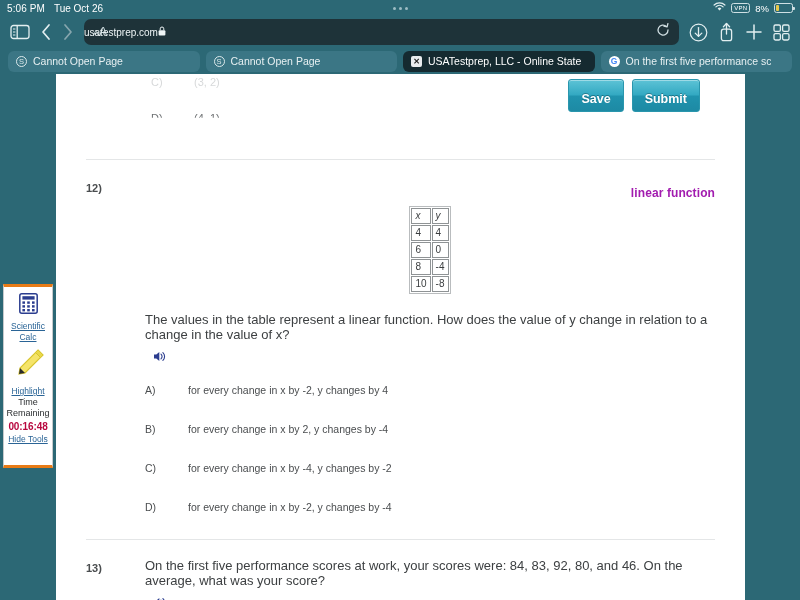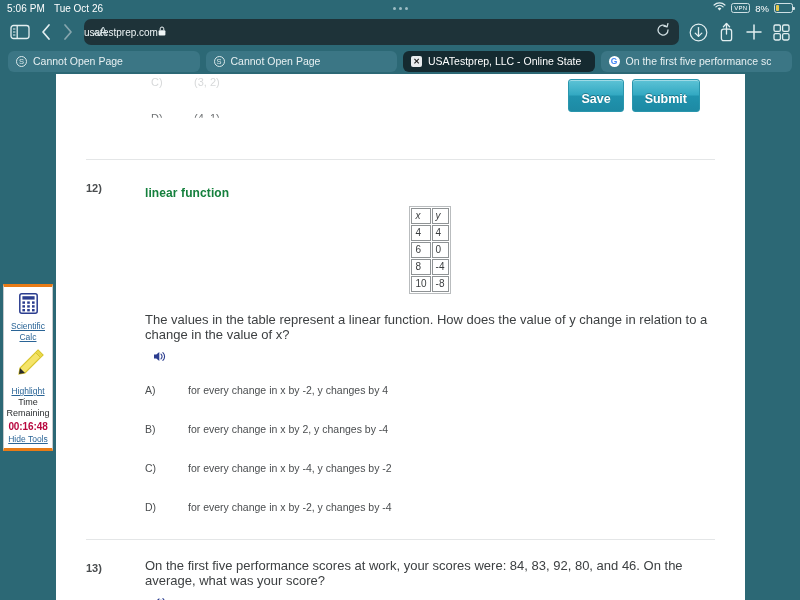--- a/index.html
+++ b/index.html
@@ -140,22 +140,22 @@
 
   hr.sep { border: 0; border-top: 1px solid #e4e6e7; margin: 0 30px; }
 
   .q-block { padding: 18px 30px 0 24px; position: relative; }
   .qnum {
     position: absolute; left: 30px; top: 22px;
     font-size: 11px; color: #4a4d4f; font-weight: bold;
   }
   .q-body { padding-left: 65px; }
   .stim-title {
-    text-align: left; font-size: 12px; font-weight: bold;
-    color: #15803d; margin: 8px 0 6px 0; letter-spacing: .1px;
+    text-align: right; font-size: 12px; font-weight: bold;
+    color: #a21caf; margin: 8px 0 6px 0; letter-spacing: .1px;
   }
   .tbl-wrap { display: flex; justify-content: center; margin-bottom: 18px; }
   table.fn {
     border-collapse: separate; border-spacing: 1px;
     border: 1px solid #b9bcbe; background: #ffffff;
     font-size: 10px; color: #3a3d3f;
   }
   table.fn td, table.fn th {
     border: 1px solid #8f9395; padding: 0px 3px 1px;
     min-width: 13px; text-align: left; font-weight: normal;
@@ -173,21 +173,21 @@
   .choice .ctext { flex: 1 1 auto; }
 
   
   .tools {
     position: absolute; left: 3px; top: 210px; width: 50px;
     background: #ffffff;
     border-top: 3px solid #e87b16;
     border-bottom: 3px solid #e87b16;
     border-left: 1px solid #c6cacc;
     border-right: 1px solid #c6cacc;
-    padding: 5px 2px 4px;
+    padding: 5px 2px 21px;
     display: flex; flex-direction: column; align-items: center;
     text-align: center;
   }
   .tool-link {
     font-size: 8.5px; color: #2a6496; text-decoration: underline;
     line-height: 10.5px; cursor: pointer;
   }
   .tool-static { font-size: 9px; color: #2b2e30; line-height: 11.5px; }
   .timer {
     font-size: 10px; color: #b8073e; font-weight: bold;

